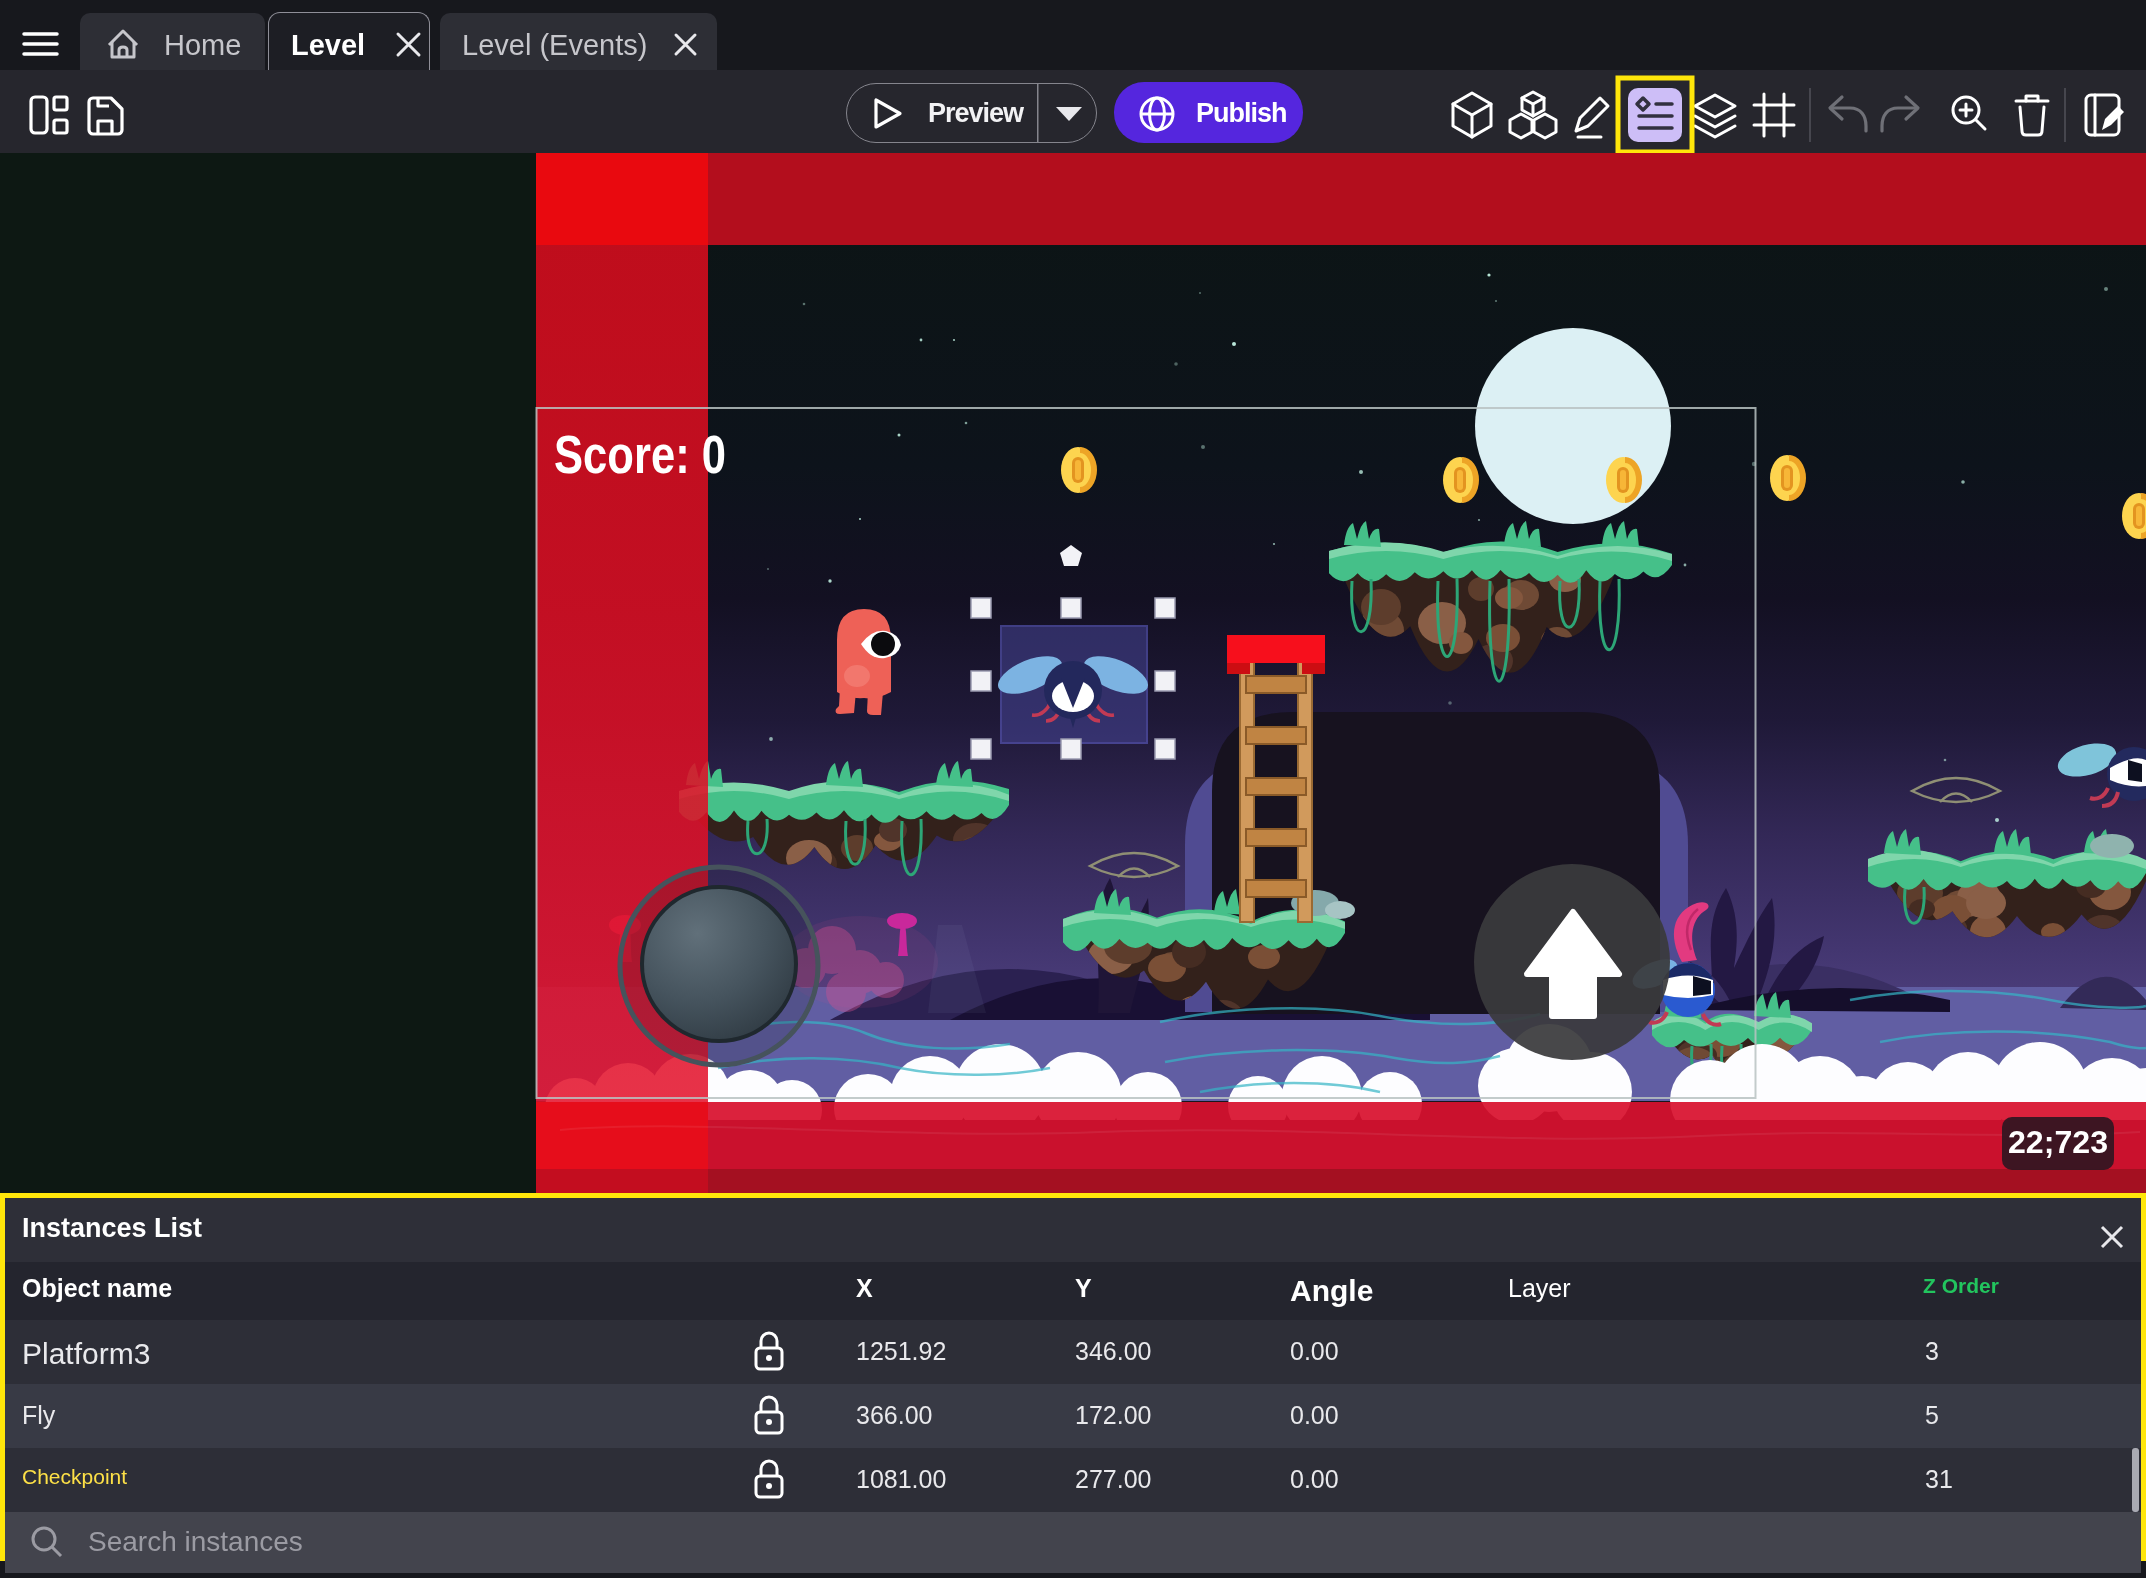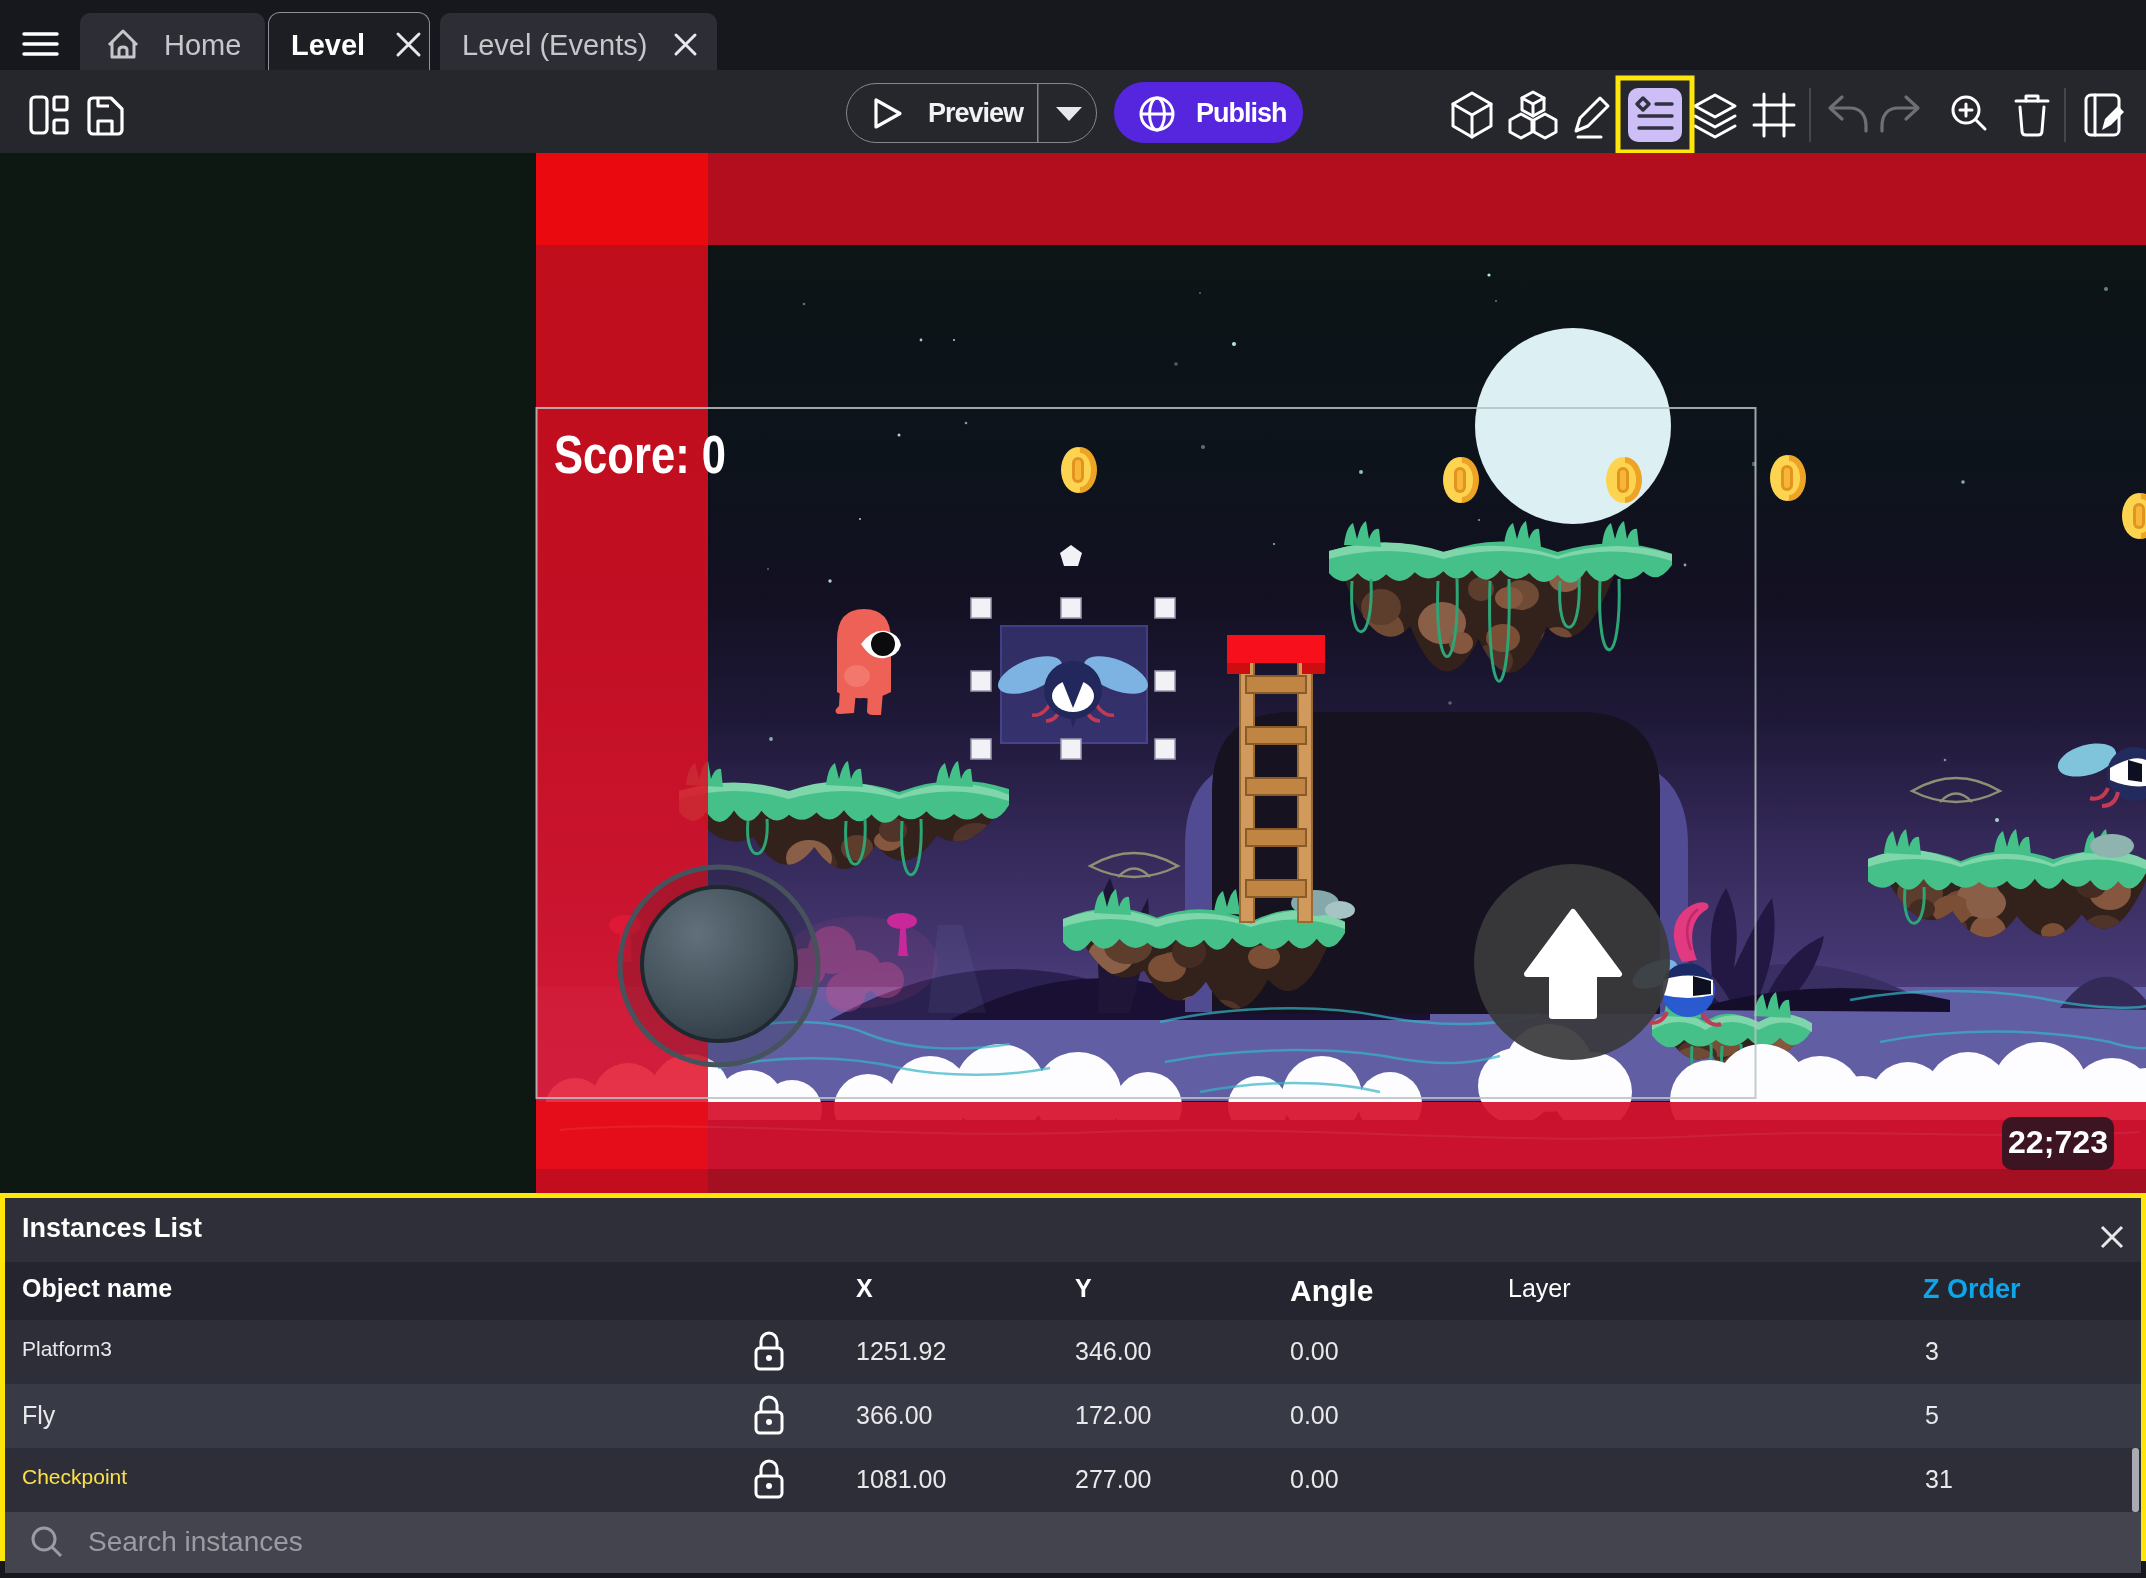--- a/index.html
+++ b/index.html
@@ -470,23 +470,23 @@
     <span style="position:absolute;left:17px;top:15px;font-size:27px;font-weight:bold;color:#fff">Instances List</span>
     <svg width="30" height="30" viewBox="0 0 30 30" style="position:absolute;left:2092px;top:24px">
       <path d="M5,5 L25,25 M25,5 L5,25" stroke="#e8e8ec" stroke-width="3"></path>
     </svg>
     <div style="position:absolute;left:0;top:64px;width:2136px;height:58px;background:#24252e"></div>
     <span style="position:absolute;left:17px;top:76px;font-size:25px;font-weight:bold;color:#fff">Object name</span>
     <span style="position:absolute;left:851px;top:76px;font-size:25px;font-weight:bold;color:#fff">X</span>
     <span style="position:absolute;left:1070px;top:76px;font-size:25px;font-weight:bold;color:#fff">Y</span>
     <span style="position:absolute;left:1285px;top:76px;font-size:30px;font-weight:bold;color:#fff">Angle</span>
     <span style="position:absolute;left:1503px;top:76px;font-size:25px;font-weight:normal;color:#fff">Layer</span>
-    <span style="position:absolute;left:1918px;top:76px;font-size:27px;font-weight:bold;color:#0ea5e9">Z Order</span>
+    <span style="position:absolute;left:1918px;top:76px;font-size:21px;font-weight:bold;color:#22c55e">Z Order</span>
     <div style="position:absolute;left:0;top:122px;width:2136px;height:64px;background:#2d2e37"></div>
-    <span style="position:absolute;left:17px;top:139px;font-size:21px;color:#e9e9ec">Platform3</span>
+    <span style="position:absolute;left:17px;top:139px;font-size:30px;color:#e9e9ec">Platform3</span>
     <svg width="40" height="46" viewBox="0 0 40 46" style="position:absolute;left:744px;top:131px">
       <g stroke="#fff" stroke-width="3" fill="none">
         <rect x="7" y="19" width="26" height="21" rx="4"></rect>
         <path d="M12,19 V12 A8,8 0 0 1 28,12 V19"></path>
       </g>
       <circle cx="20" cy="29" r="3" fill="#fff"></circle>
     </svg>
     <span style="position:absolute;left:851px;top:139px;font-size:25px;color:#e9e9ec">1251.92</span>
     <span style="position:absolute;left:1070px;top:139px;font-size:25px;color:#e9e9ec">346.00</span>
     <span style="position:absolute;left:1285px;top:139px;font-size:25px;color:#e9e9ec">0.00</span>

